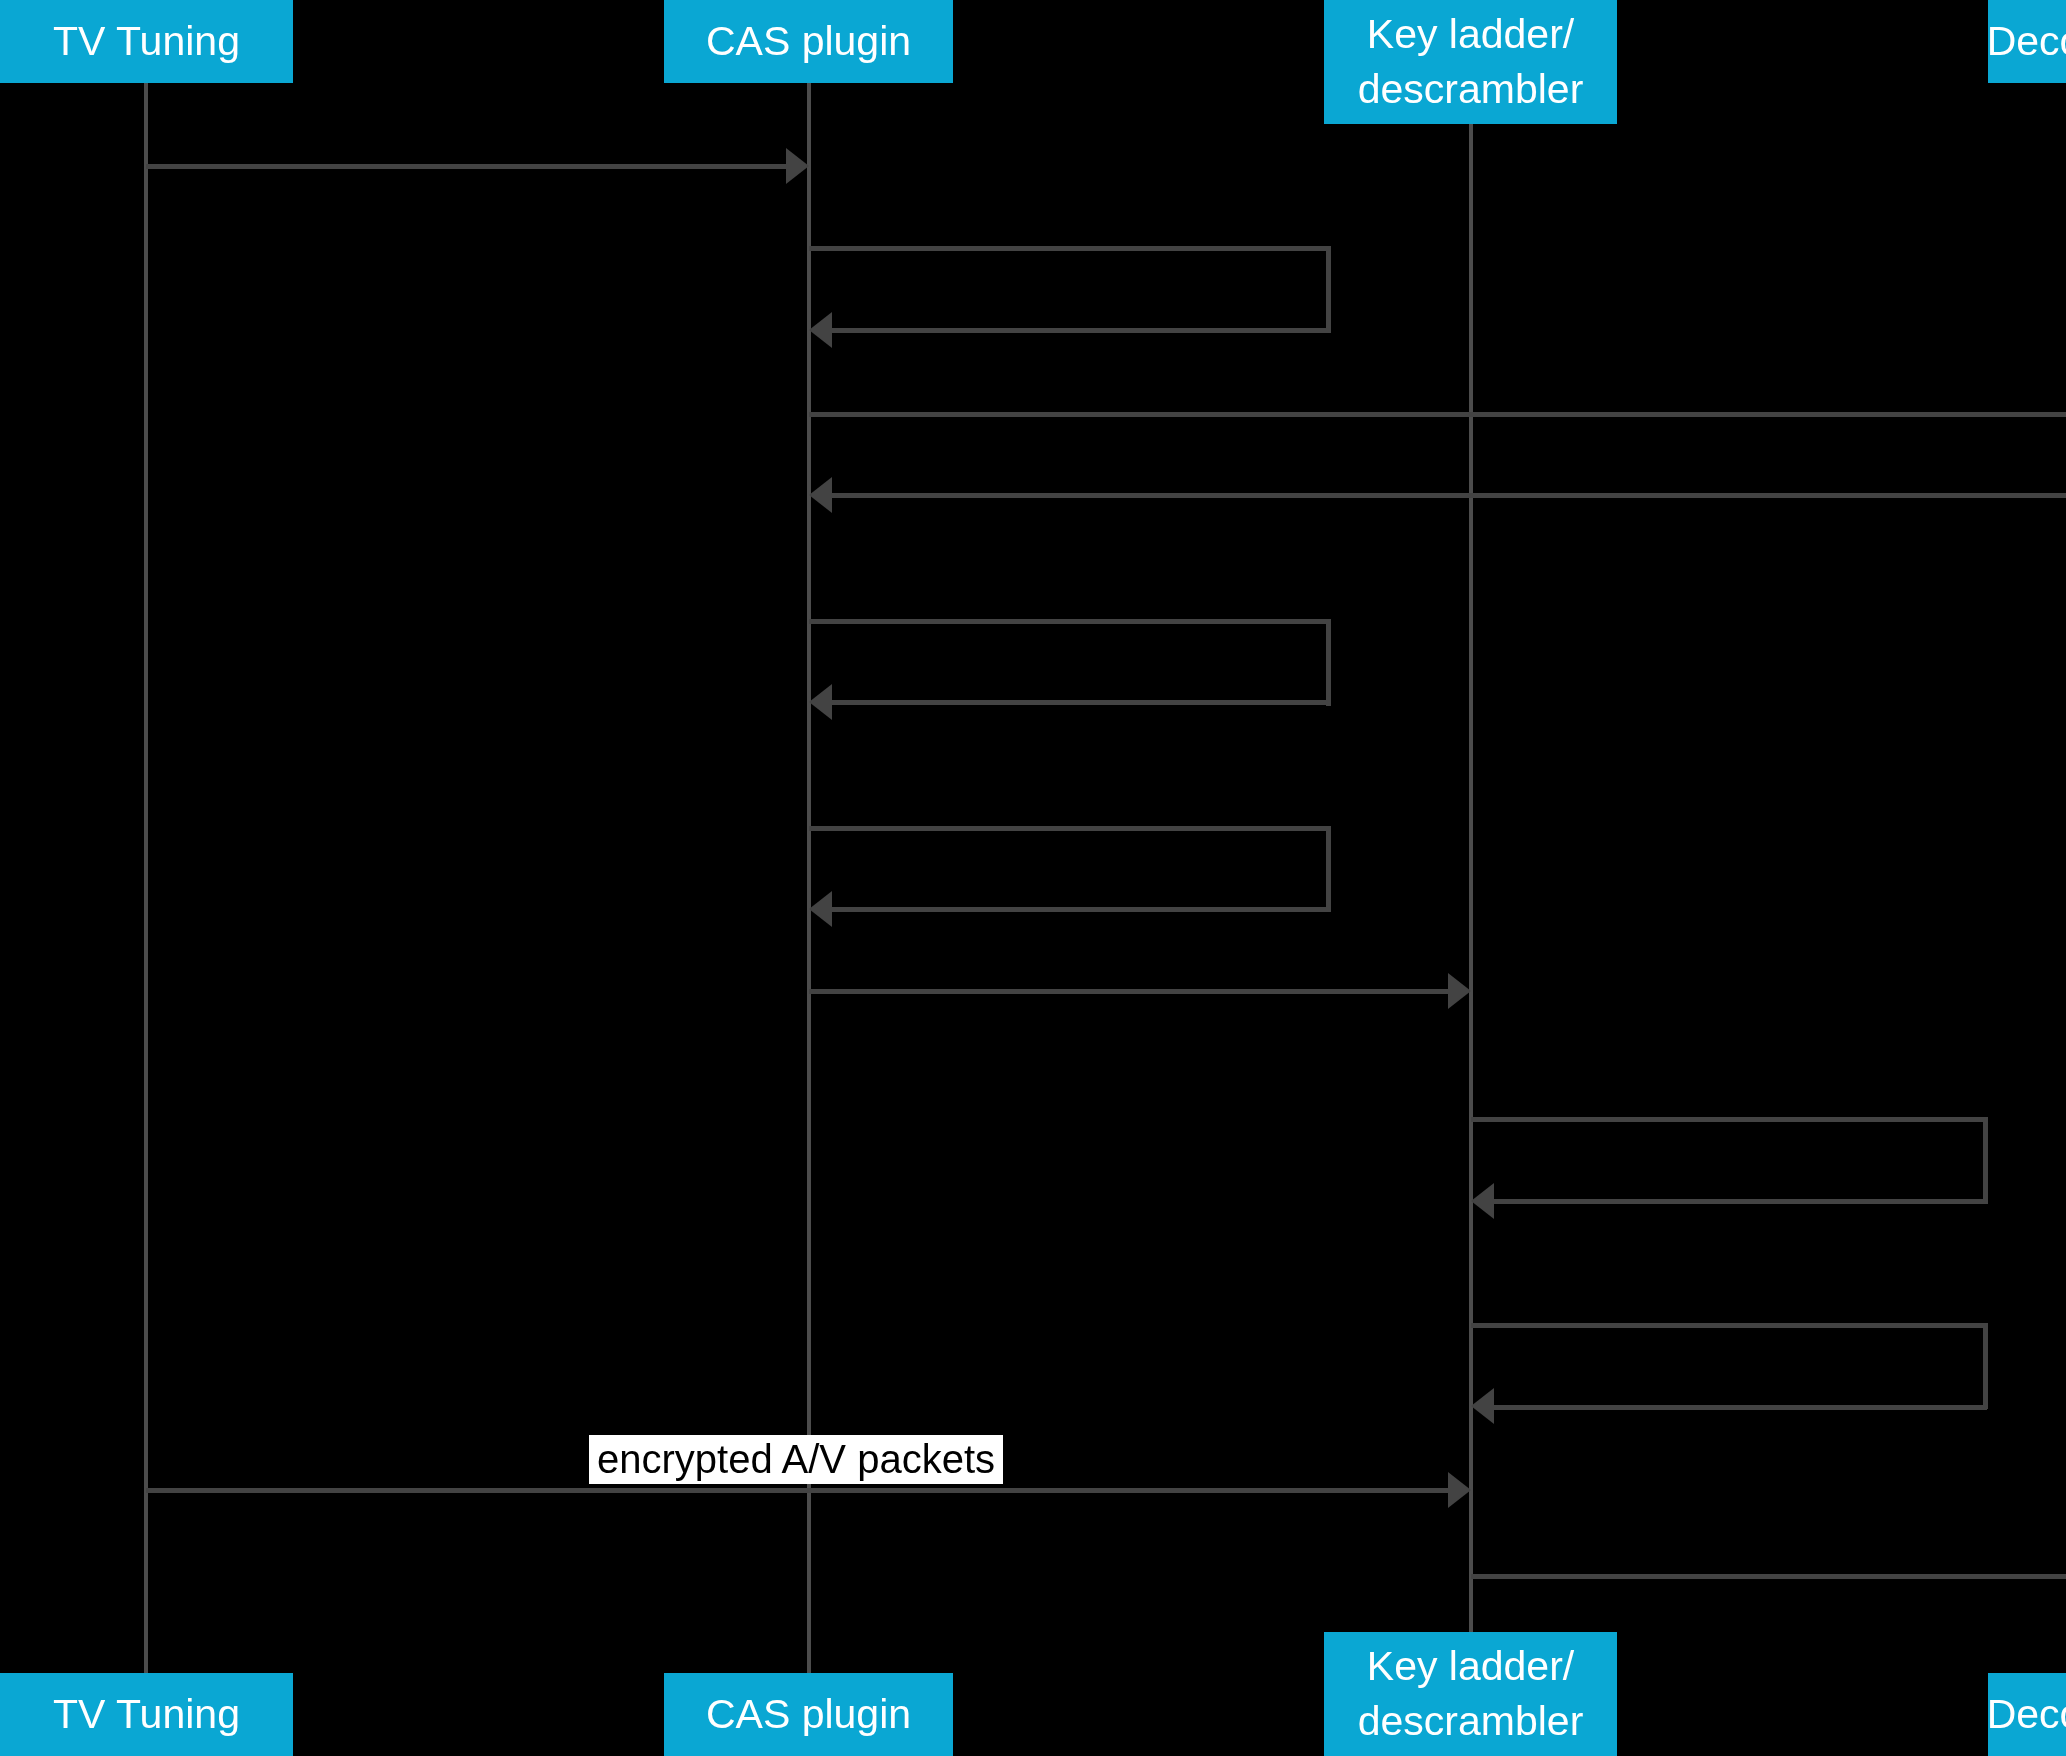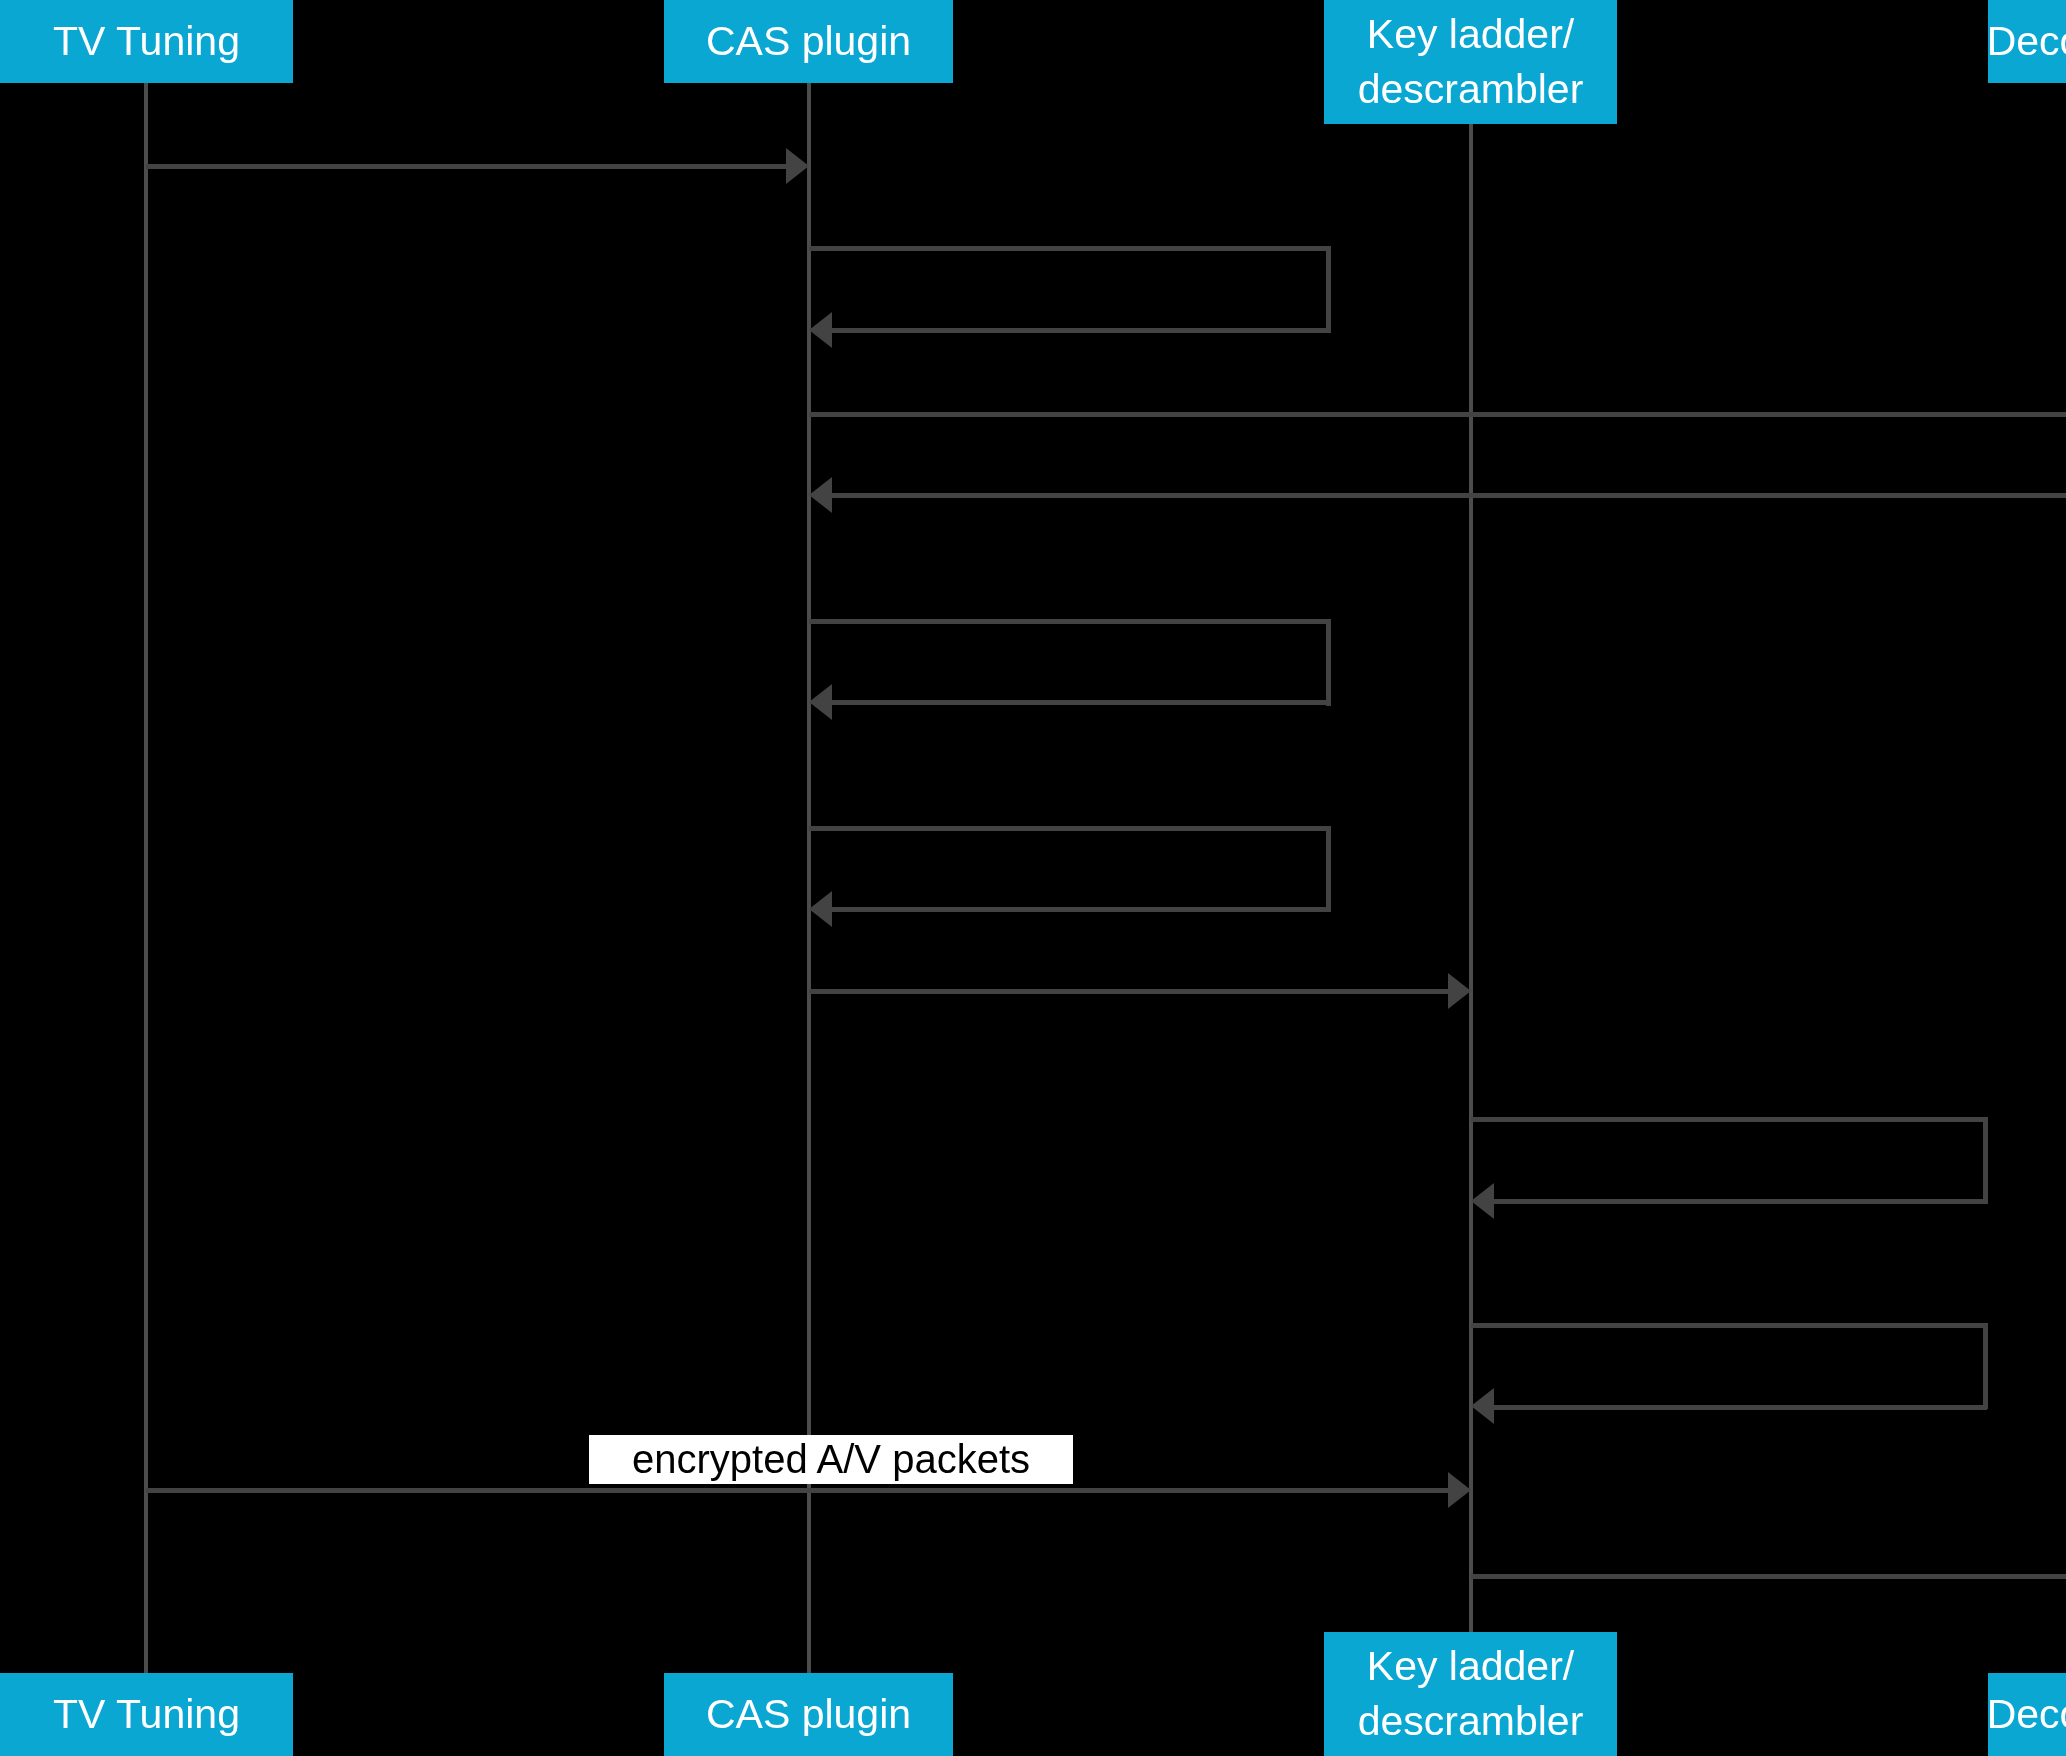--- a/index.html
+++ b/index.html
@@ -89,15 +89,15 @@
     <div class="mseg" style="left: 1983px; top: 1117px; width: 5px; height: 87px; background: rgb(67, 67, 67);"></div>
     <div class="mseg" style="left: 1492px; top: 1199px; width: 495px; height: 5px; background: rgb(67, 67, 67);"></div>
     <div class="ahead" style="left: 1471px; top: 1183px; border-top: 18.6px solid transparent; border-bottom: 18.6px solid transparent; border-right: 23px solid rgb(67, 67, 67);"></div>
     <div class="mseg" style="left: 1471px; top: 1323px; width: 517px; height: 5px; background: rgb(67, 67, 67);"></div>
     <div class="mseg" style="left: 1983px; top: 1323px; width: 5px; height: 86px; background: rgb(67, 67, 67);"></div>
     <div class="mseg" style="left: 1492px; top: 1405px; width: 495px; height: 5px; background: rgb(67, 67, 67);"></div>
     <div class="ahead" style="left: 1471px; top: 1388px; border-top: 18.6px solid transparent; border-bottom: 18.6px solid transparent; border-right: 23px solid rgb(67, 67, 67);"></div>
     <div class="mseg" style="left: 146px; top: 1488px; width: 1304px; height: 5px; background: rgb(67, 67, 67); margin-left: 0px;"></div>
     <div class="ahead" style="left: 1448px; top: 1472px; border-top: 18.6px solid transparent; border-bottom: 18.6px solid transparent; border-left: 23px solid rgb(67, 67, 67);"></div>
     <div class="mseg" style="left: 1471px; top: 1574px; width: 640px; height: 5px; background: rgb(67, 67, 67); margin-left: 0px;"></div>
-    <div class="msglabel" style="left: 589px; top: 1435px; width: 484px; height: 49px; background: rgb(255, 255, 255); color: rgb(0, 0, 0);">encrypted A/V packets</div>
+    <div class="msglabel" style="left: 589px; top: 1435px; width: 414px; height: 49px; background: rgb(255, 255, 255); color: rgb(0, 0, 0);">encrypted A/V packets</div>
   </div>
 
 
 </body></html>

